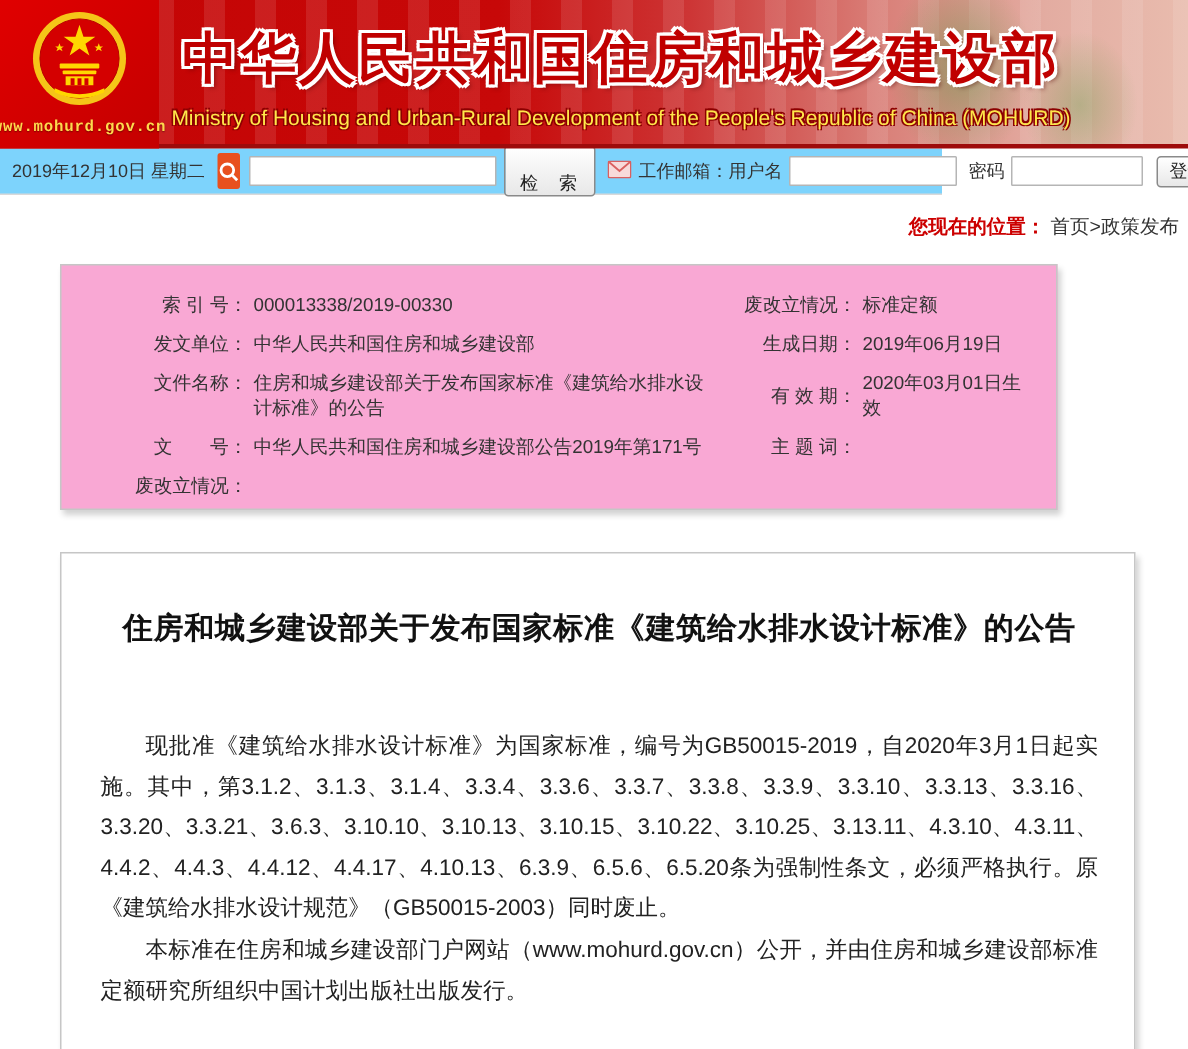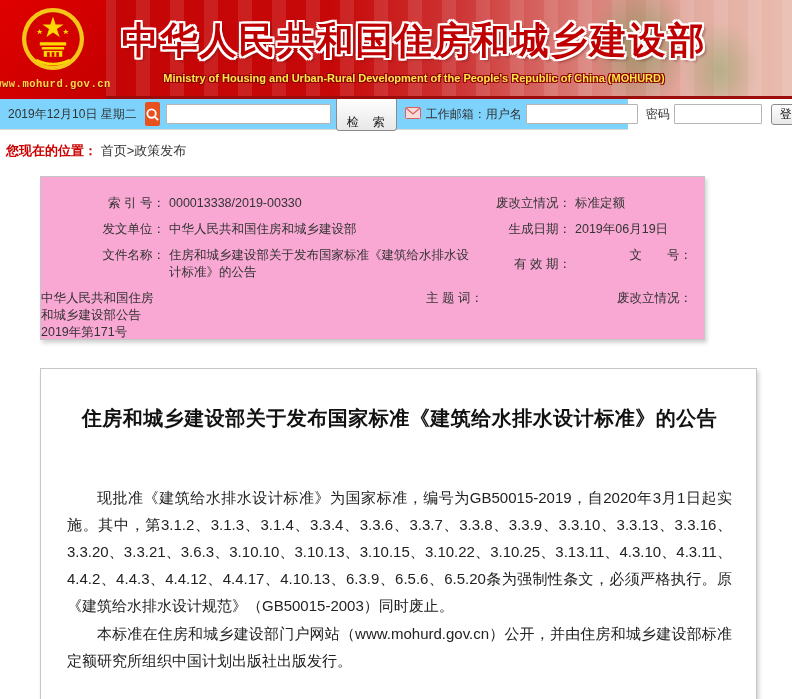--- a/index.html
+++ b/index.html
@@ -31,21 +31,21 @@
     position:absolute; left:106px; top:0; right:0; height:99px;
     display:flex; flex-direction:column; align-items:center; justify-content:center;
     padding-right:70px;
   }
   .site-title {
     font-size:37px; font-weight:bold; color:#c00000; letter-spacing:2px; white-space:nowrap;
     text-shadow:-2px -2px 0 #fff, 2px -2px 0 #fff, -2px 2px 0 #fff, 2px 2px 0 #fff,
                 0 -2px 0 #fff, 0 2px 0 #fff, -2px 0 0 #fff, 2px 0 0 #fff, 3px 3px 3px rgba(80,0,0,.45);
   }
   .site-subtitle {
-    margin-top:6px; font-size:11px; font-weight:bold; color:#ffe84a; white-space:nowrap;
+    margin-top:6px; font-size:14px; font-weight:normal; color:#ffe84a; white-space:nowrap;
     text-shadow:1px 1px 0 #8c0000, -1px -1px 0 #8c0000, 1px -1px 0 #8c0000, -1px 1px 0 #8c0000;
   }
 
   
   .toolbar {
     width:628px; height:31px; background:#7dd3fc; border-bottom:1px solid #d9d9d9;
     display:flex; align-items:center; padding:0 8px; font-size:12px; color:#333; white-space:nowrap;
   }
   .toolbar .date { margin-right:8px; }
   .search-icon-box {
@@ -60,21 +60,21 @@
     height:21px; border:1px solid #8a8a8a; border-radius:3px;
     background:linear-gradient(#ffffff,#e8e8e8); font-size:12px; color:#222;
     padding:16px 10px; margin-right:8px; cursor:pointer; letter-spacing:1px;
   }
   .mail-icon { margin-right:5px; }
   .user-input { width:112px; margin:0 8px 0 4px; }
   .pass-input { width:88px; margin:0 9px 0 4px; }
   .login-btn { letter-spacing:0; padding:0 8px; margin-right:12px; }
 
   
-  .breadcrumb { padding:12px 16px 0 6px; font-size:13px; height:30px; }
+  .breadcrumb { padding:12px 6px 0 6px; font-size:13px; height:30px;text-align:right; }
   .breadcrumb .loc { color:#cc0000; font-weight:bold; }
   .breadcrumb .path { color:#333; cursor:pointer; }
 
   
   .meta-box {
     position:absolute; left:40px; top:176px; width:665px; height:164px;
     background:#f9a8d4; border:1px solid #c6c6c6; box-shadow:2px 3px 4px rgba(0,0,0,.18);
   }
   .meta-grid {
     display:grid; grid-template-columns:128px 318px 88px auto;
@@ -163,20 +163,21 @@
     <span class="meta-value">标准定额</span>
 
     <span class="meta-label">发文单位：</span>
     <span class="meta-value">中华人民共和国住房和城乡建设部</span>
     <span class="meta-label">生成日期：</span>
     <span class="meta-value">2019年06月19日</span>
 
     <span class="meta-label">文件名称：</span>
     <span class="meta-value">住房和城乡建设部关于发布国家标准《建筑给水排水设计标准》的公告</span>
     <span class="meta-label" style="align-self:center">有 效 期：</span>
+    <span class="meta-value" style="align-self:center">2020年03月01日生效</span>
 
     <span class="meta-label">文　　号：</span>
     <span class="meta-value">中华人民共和国住房和城乡建设部公告2019年第171号</span>
     <span class="meta-label">主 题 词：</span>
     <span class="meta-value"></span>
 
     <span class="meta-label">废改立情况：</span>
     <span class="meta-value"></span>
     <span></span>
       <span></span>

